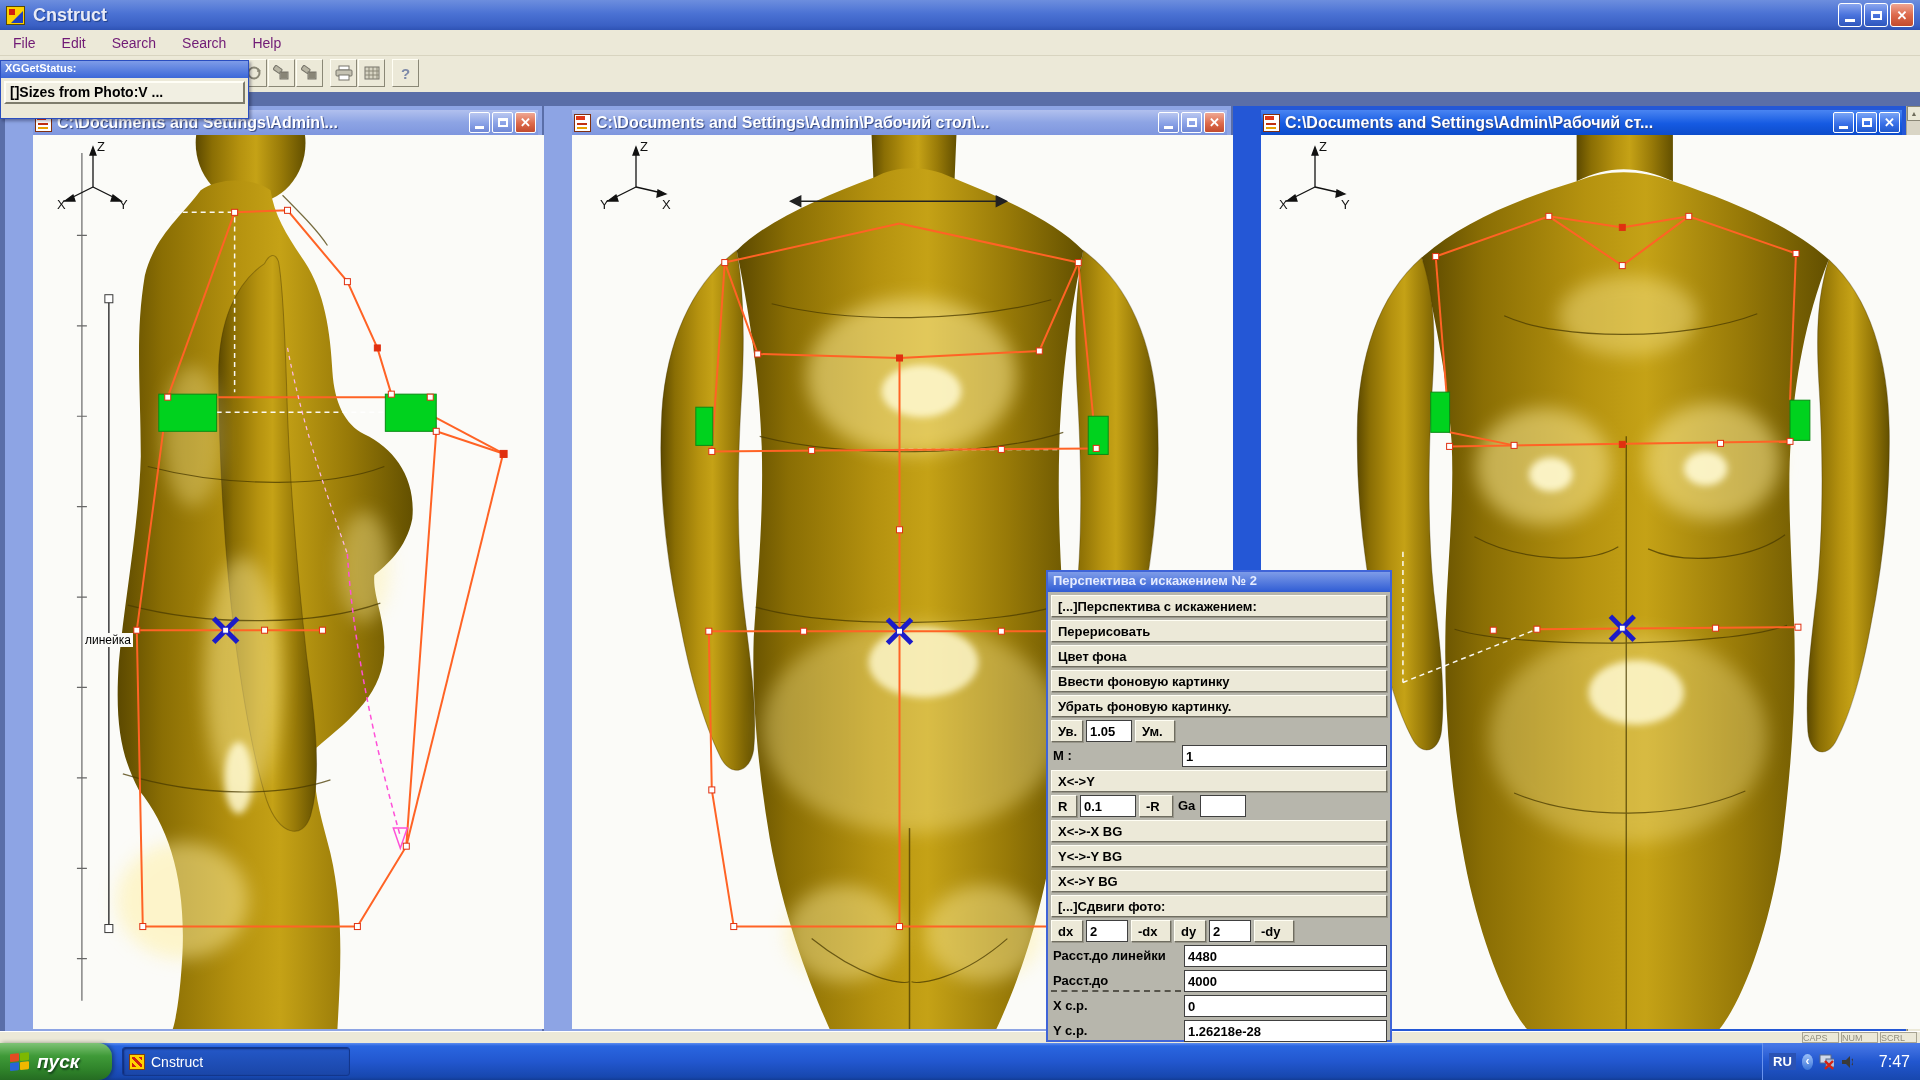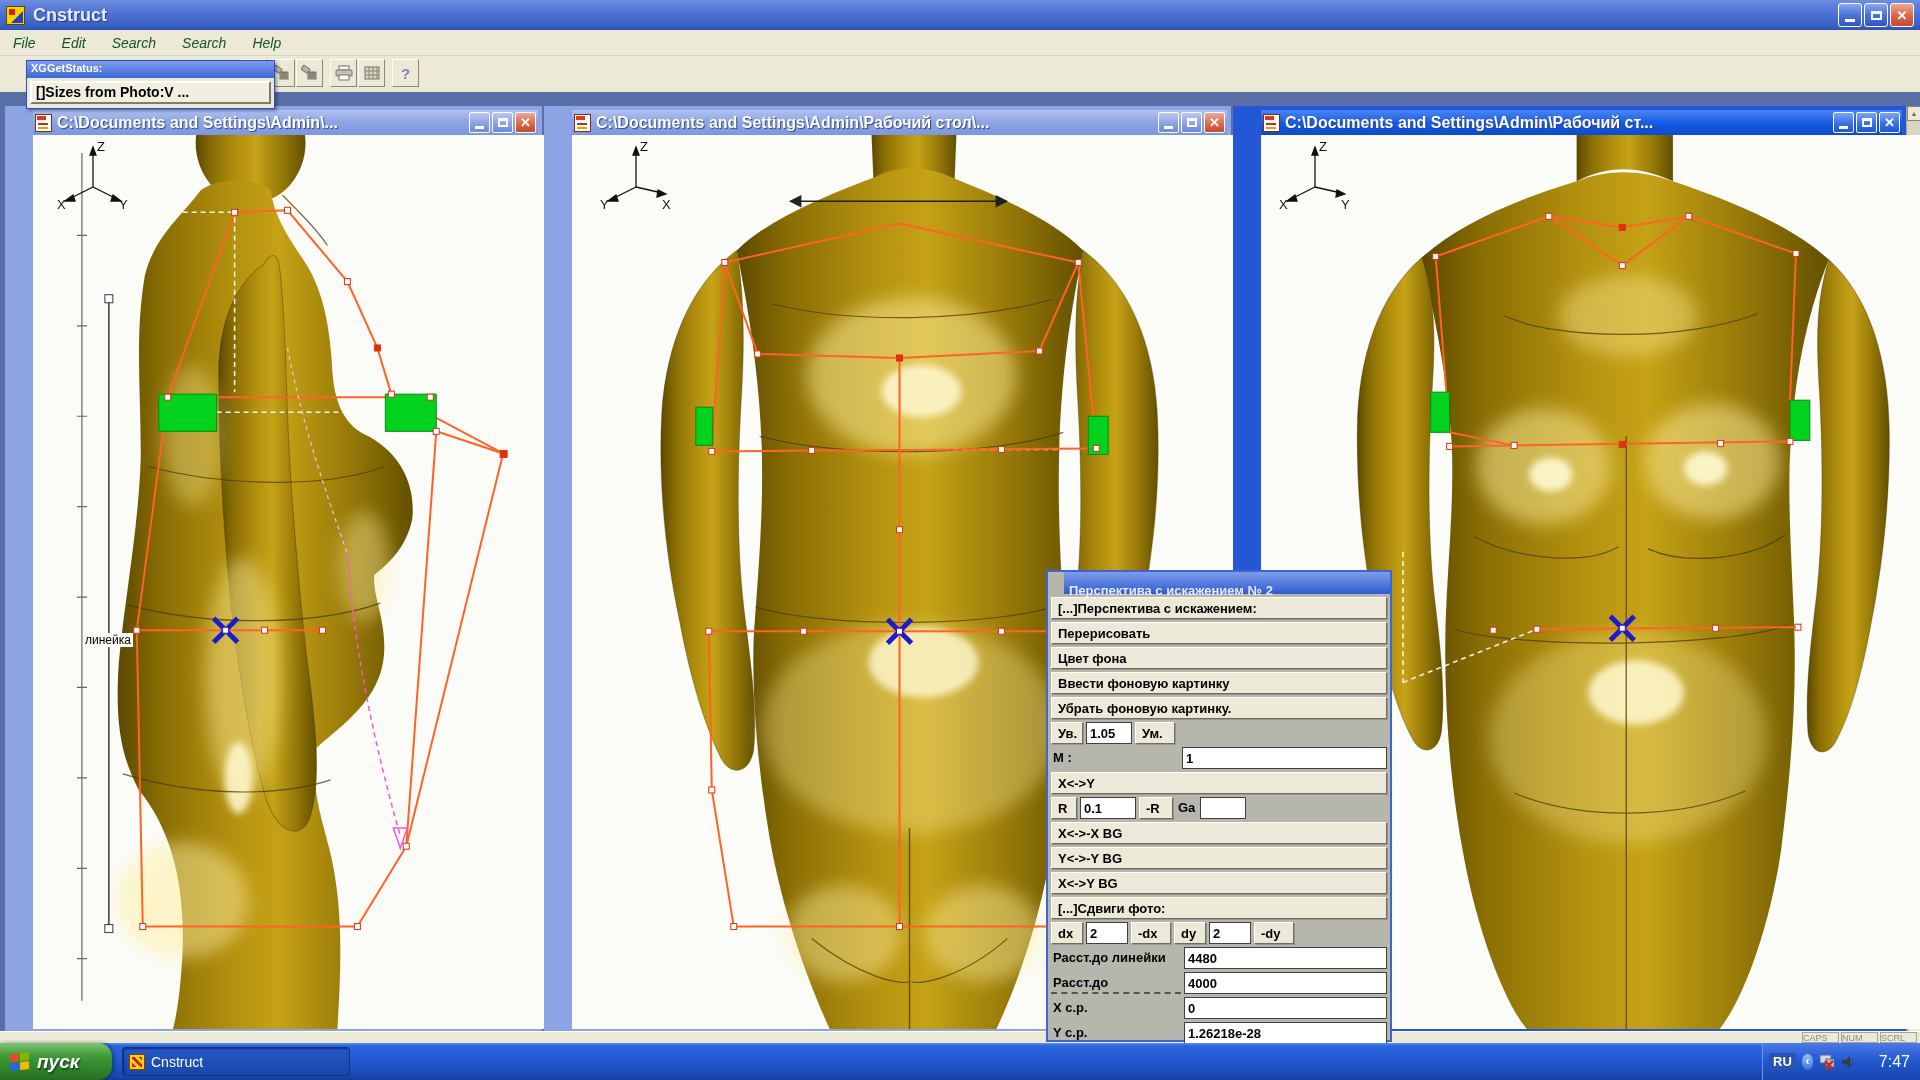--- a/index.html
+++ b/index.html
@@ -23,33 +23,33 @@
   .wbtn { width:24px; height:24px; border:1px solid #fff; border-radius:3px;
     display:flex; align-items:center; justify-content:center; color:#fff;
     font-weight:bold; font-size:13px;
     background:linear-gradient(180deg,#8aa6ee 0%,#4a73dd 50%,#2e56bd 100%); }
   .wbtn.close { background:linear-gradient(180deg,#efA593 0%,#dd6a4b 50%,#c24b2e 100%); }
   .wbtn .minbar { width:10px; height:3px; background:#fff; margin-top:10px; }
   .wbtn .maxbox { width:11px; height:9px; border:2px solid #fff; border-top-width:3px; }
 
   .menubar { position:absolute; left:0; top:30px; width:1920px; height:26px;
     background:#ece9d8; border-bottom:1px solid #d8d4c0; display:flex; align-items:center; }
-  .menubar span { color:#14532d; font-size:14px; padding:0 13px;font-style:italic; }
+  .menubar span { color:#701a75; font-size:14px; padding:0 13px; }
 
   .toolbar { position:absolute; left:0; top:56px; width:1920px; height:36px; background:#ece9d8; }
   .tbtn { position:absolute; top:3px; width:27px; height:28px; background:#ece9d8;
     border:1px solid; border-color:#fffef4 #8a8776 #8a8776 #fffef4;
     display:flex; align-items:center; justify-content:center; color:#7d89a8;
     font-weight:bold; font-size:15px; }
 
   .mdi { position:absolute; left:0; top:92px; width:1920px; height:941px; background:#5a6ea8; }
 
   
-  .popup { position:absolute; left:0; top:60px; width:249px; height:49px; z-index:300;
-    border:1px solid #2a4ec0; background:#ece9d8; box-shadow:2px 2px 3px rgba(0,0,30,.35);margin-left:26px; }
+  .popup { position:absolute; left:0; top:60px; width:249px; height:59px; z-index:300;
+    border:1px solid #2a4ec0; background:#ece9d8; box-shadow:2px 2px 3px rgba(0,0,30,.35); }
   .popup .ptb { height:17px; background:linear-gradient(180deg,#7e9ce8,#3c68d8);
     color:#fff; font-size:11px; font-weight:bold; padding:1px 4px; }
   .popup .pmsg { margin:3px; height:23px; background:#f1efe2;
     border:2px solid; border-color:#fffef6 #7e7c6c #7e7c6c #fffef6;
     font-size:14px; font-weight:bold; color:#000; padding:1px 4px; }
 
   
   .cwin { position:absolute; border:4px solid #8da4e4; background:#8da4e4; z-index:10;padding-left:24px; }
   .cwin.active { border-color:#2457d6; background:#2457d6; }
   .ctb { height:25px; display:flex; align-items:center; gap:5px; padding:0 2px;
@@ -88,21 +88,21 @@
   
   .vscroll { position:absolute; left:1906px; top:106px; width:14px; height:926px;
     background:#d9d5c5; border-left:1px solid #aaa694; z-index:5; }
   .vscroll .sb { position:absolute; left:0; width:14px; height:15px; background:#ece9d8;
     border:1px solid #8a8776; color:#6f6c5c; font-size:7px; text-align:center; line-height:13px; }
 
   
   .panel { position:absolute; left:1046px; top:570px; width:346px; height:472px; z-index:200;
     background:#b7b6ac; border:2px solid #3f64d8; display:flex; flex-direction:column; }
   .panel .htb { height:20px; background:linear-gradient(180deg,#7e9ce8,#2f5cd4);
-    color:#e6ecff; font-size:13px; font-weight:bold; padding:11px 5px; flex:none;margin-left:16px; }
+    color:#e6ecff; font-size:13px; font-weight:bold; padding:1px 5px; flex:none; }
   .pbody { flex:1; padding:3px 3px 2px 3px; display:flex; flex-direction:column; gap:3px; }
   .prow { display:flex; gap:3px; align-items:stretch; height:22px; flex:none; }
   .pbtn { background:#ece9d8; border:1px solid; border-color:#fffef4 #6f6d60 #6f6d60 #fffef4;
     box-shadow:1px 1px 0 #98968a; font-size:13px; font-weight:bold; color:#000;
     text-align:left; padding:2px 6px; height:22px; white-space:nowrap;
     font-family:"Liberation Sans",sans-serif; }
   .pbtn.w100 { width:100%; }
   .plabel { font-size:13px; font-weight:bold; color:#000; padding:3px 2px 0 2px; white-space:nowrap; }
   .plabel.dashed { border-bottom:2px dashed #55534a; }
   .pinput { background:#fff; border:1px solid #404040; font-size:13px; font-weight:bold;

